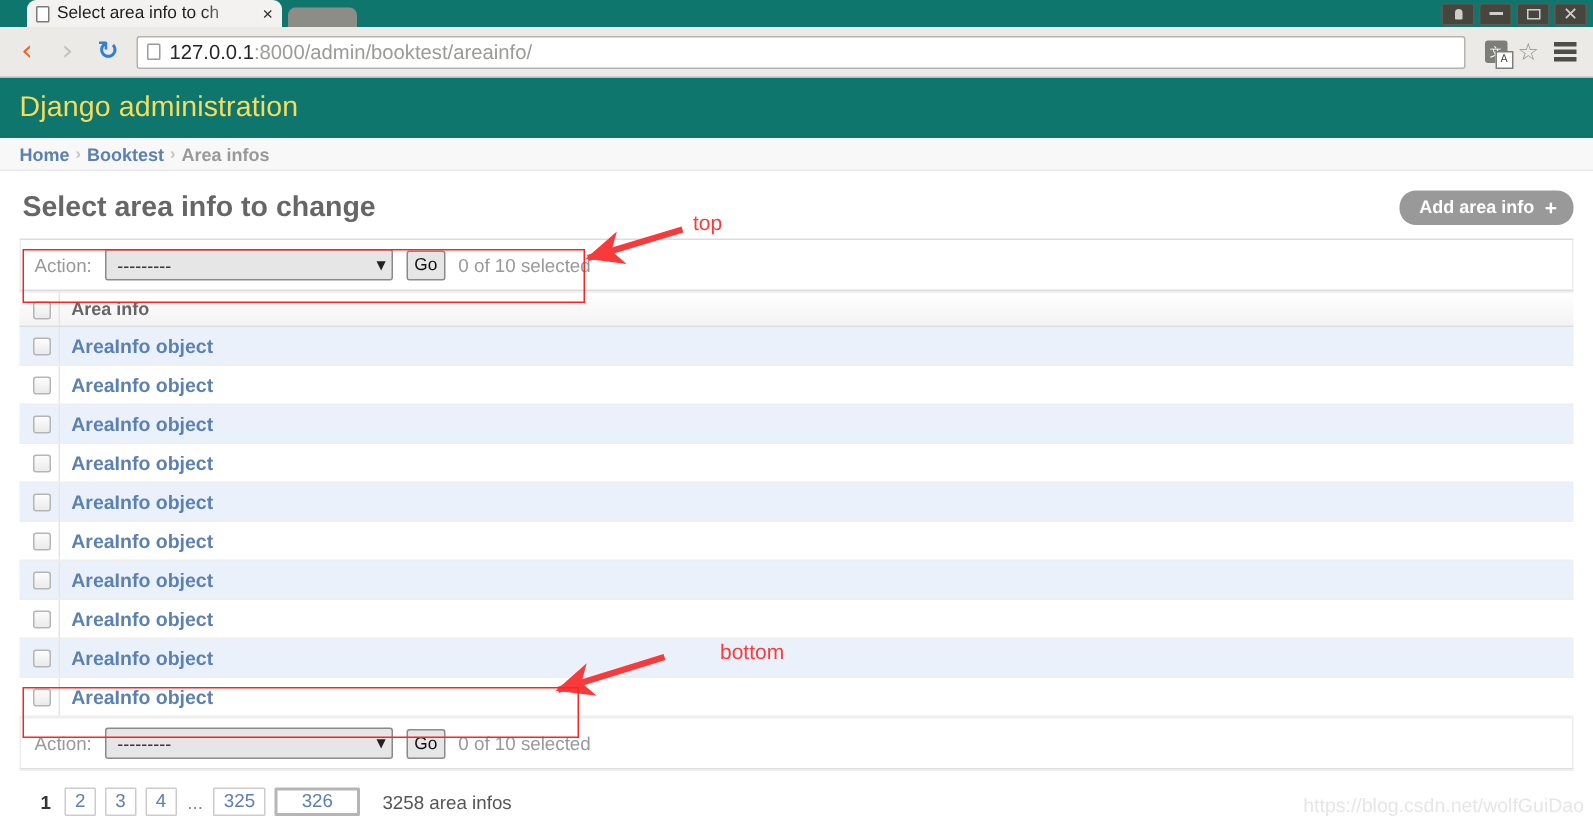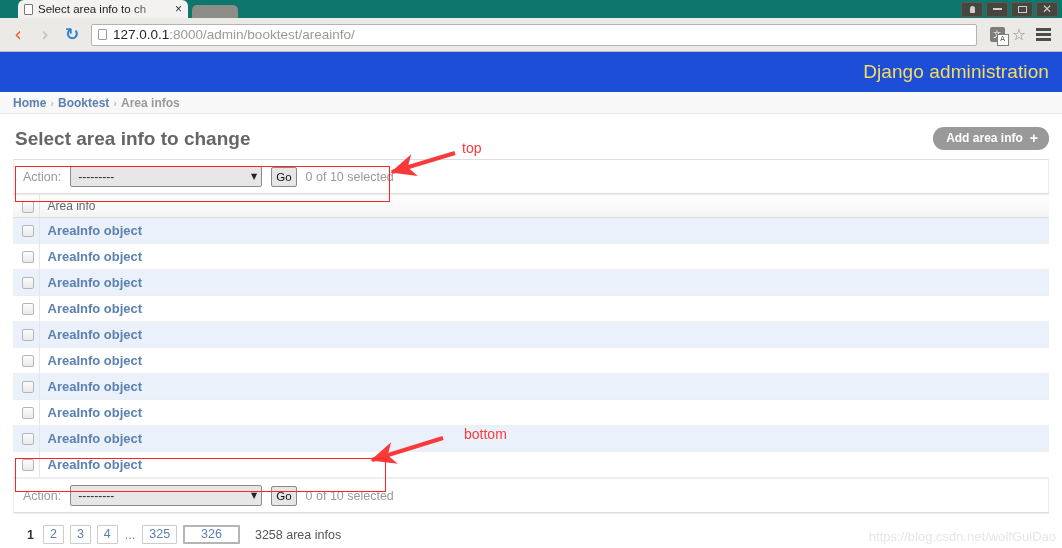--- a/index.html
+++ b/index.html
@@ -78,22 +78,22 @@
     content: "A"; position: absolute; right: -4px; bottom: -4px;
     width: 10px; height: 10px; background: #fff; border: 1px solid #7d7d7a;
     font-size: 7px; line-height: 9px; color: #4a4a4a;
   }
   .star-ico { font-size: 16px; color: #8d8d8a; line-height: 1; font-family: "DejaVu Sans", sans-serif; }
   .menu-ico { display: flex; flex-direction: column; gap: 2.5px; padding: 0 3px; }
   .menu-ico i { display: block; width: 15px; height: 2.5px; background: #4d4d4a; }
 
   
   .dj-header {
-    height: 40px; background: #1d4ed8; color: #fff;
-    display: flex; align-items: center; justify-content: flex-end;
+    height: 40px; background: #0f766e; color: #fff;
+    display: flex; align-items: center; justify-content: space-between;
     padding: 0 13px;
   }
   .dj-branding { font-size: 19px; color: #f5dd5d; letter-spacing: .1px; }
   .dj-userlinks { font-size: 12.5px; color: #fff; white-space: nowrap; }
   .dj-userlinks b { font-weight: bold; }
   .dj-userlinks a { color: #fff; text-decoration: none; }
 
   .breadcrumbs {
     height: 22px; background: #f8f8f8; border-bottom: 1px solid #eaeaea;
     display: flex; align-items: center; padding: 0 13px;
@@ -137,21 +137,21 @@
     font-size: 11.5px; color: #111; font-family: "Liberation Sans", sans-serif;
     padding: 0 4px; line-height: 18px;
   }
   .act-counter { color: #999; font-size: 12.5px; }
 
   
   table.results { width: 100%; border-collapse: collapse; }
   table.results thead th {
     background: linear-gradient(to bottom, #fff 0%, #f3f3f3 100%);
     border-bottom: 1px solid #ddd; border-top: 1px solid #eee;
-    text-align: left; font-size: 12px; font-weight: normal; color: #666;
+    text-align: left; font-size: 12px; font-weight: bold; color: #666;
     padding: 4px 8px; height: 21px;
   }
   table.results thead th.cb, table.results tbody td.cb {
     width: 26px; padding-left: 9px; padding-right: 0;
     border-right: 1px solid #e5e5e5;
   }
   table.results tbody td {
     padding: 5px 8px; font-size: 12.5px; height: 24px;
     border-bottom: 1px solid #eee;
   }
@@ -353,15 +353,15 @@
     </marker>
   </defs>
   <line x1="455" y1="153" x2="392" y2="172" stroke="#f93a3a" stroke-width="4.2" marker-end="url(#ah)"></line>
   <line x1="443" y1="438" x2="372" y2="460" stroke="#f93a3a" stroke-width="4.2" marker-end="url(#ah)"></line>
 </svg>
 
 <div class="anno anno-box" style="left:15px; top:166px; width:375px; height:36px;"></div>
 <div class="anno anno-box" style="left:15px; top:458px; width:371px; height:34px;"></div>
 
 <div class="anno-label" style="left:462px; top:140px;">top</div>
-<div class="anno-label" style="left:464px; top:426px;">bottom</div>
+<div class="anno-label" style="left:480px; top:426px;">bottom</div>
 
 <div class="watermark">https://blog.csdn.net/wolfGuiDao</div>
 
 </body></html>

